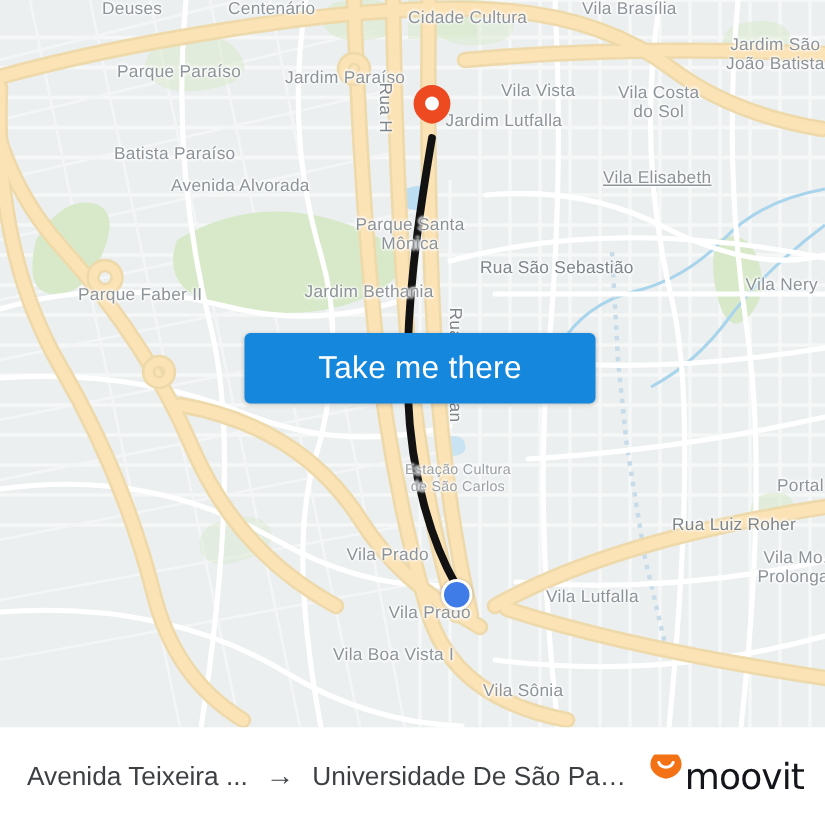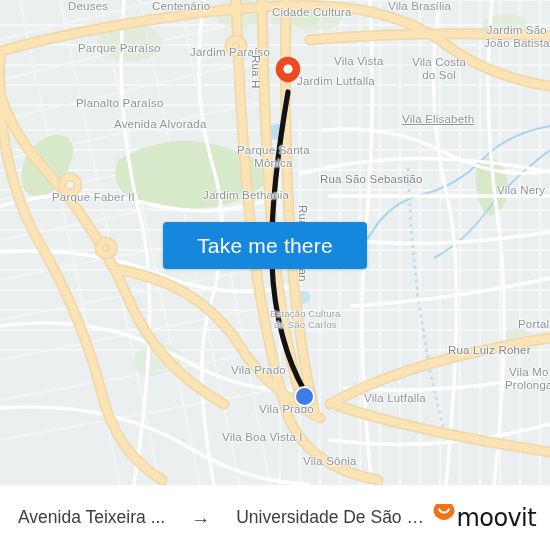--- a/index.html
+++ b/index.html
@@ -96,21 +96,21 @@
     border: 2.5px solid #ffffff;
     box-sizing: border-box;
     box-shadow: 0 0 2px rgba(0,0,0,.25);
   }
 
   
   #cta {
     position: absolute;
     left: 163px;
     top: 222px;
-    width: 204px;
+    width: 234px;
     height: 47px;
     background: #1587dd;
     border: none;
     border-radius: 4px;
     color: #ffffff;
     font-family: "Liberation Sans", sans-serif;
     font-size: 21px;
     letter-spacing: .2px;
     cursor: pointer;
     box-shadow: 0 1px 3px rgba(0,0,0,.22);
@@ -144,21 +144,21 @@
     display: flex;
     align-items: center;
     box-sizing: border-box;
     padding: 0 14px 0 18px;
   }
   #route-summary {
     display: flex;
     align-items: center;
     flex: 1 1 auto;
     min-width: 0;
-    gap: 24px;
+    gap: 10px;
   }
   .endpoint {
     color: #3c4043;
     font-family: "Liberation Sans", sans-serif;
     font-size: 17.5px;
     white-space: nowrap;
     overflow: hidden;
     text-overflow: ellipsis;
   }
   #origin-label { max-width: 158px; flex: 0 0 auto; }
@@ -351,21 +351,21 @@
         <div class="mlabel" style="left: 388px; top: 0px;">Vila Brasília</div>
         <div class="mlabel" style="left: 272px; top: 6px;">Cidade Cultura</div>
         <div class="mlabel" style="left: 78px; top: 42px;">Parque Paraíso</div>
         <div class="mlabel" style="left: 190px; top: 46px;">Jardim Paraíso</div>
         <div class="mlabel twoline" style="left: 412px; top: 20px; margin-top: 36px;">Vila Costa
 do Sol</div>
         <div class="mlabel twoline" style="left: 484px; top: 24px;">Jardim São
 João Batista</div>
         <div class="mlabel" style="left: 334px; top: 55px;">Vila Vista</div>
         <div class="mlabel" style="left: 297px; top: 75px;">Jardim Lutfalla</div>
-        <div class="mlabel" style="left: 76px; top: 97px;">Planalto Paraíso</div>
+        <div class="mlabel" style="left: 76px; top: 97px;">Batista Paraíso</div>
         <div class="mlabel" style="left: 402px; top: 113px; text-decoration: underline;">Vila Elisabeth</div>
         <div class="mlabel" style="left: 114px; top: 118px;">Avenida Alvorada</div>
         <div class="mlabel twoline" style="left: 237px; top: 144px;">Parque Santa
 Mônica</div>
         <div class="mlabel road" style="left: 320px; top: 173px;">Rua São Sebastião</div>
         <div class="mlabel" style="left: 52px; top: 191px;">Parque Faber II</div>
         <div class="mlabel" style="left: 497px; top: 184px;">Vila Nery</div>
         <div class="mlabel" style="left: 203px; top: 189px;">Jardim Bethania</div>
         <div class="mlabel road vert" style="left: 262px; top: 55px;">Rua H</div>
         <div class="mlabel road vert" style="left: 309px; top: 205px;">Rua ...</div>
@@ -373,21 +373,21 @@
         <div class="mlabel small" style="left: 270px; top: 308px;">Estação Cultura
 de São Carlos</div>
         <div class="mlabel" style="left: 518px; top: 318px;">Portal...</div>
         <div class="mlabel road" style="left: 448px; top: 344px;">Rua Luiz Roher</div>
         <div class="mlabel" style="left: 231px; top: 364px;">Vila Prado</div>
         <div class="mlabel twoline" style="left: 505px; top: 366px;">Vila Mo...
 Prolonga...</div>
         <div class="mlabel" style="left: 364px; top: 392px;">Vila Lutfalla</div>
         <div class="mlabel" style="left: 259px; top: 403px;">Vila Prado</div>
         <div class="mlabel" style="left: 222px; top: 431px;">Vila Boa Vista I</div>
-        <div class="mlabel" style="left: 303px; top: 455px;">Vila Sônia</div>
+        <div class="mlabel" style="left: 322px; top: 455px;">Vila Sônia</div>
       </div>
 
     <div id="dest-pin">
       <svg width="26" height="40" viewBox="0 0 26 40">
         <path d="M13 39.5 C13 39.5 13 30 13 26.5 C6 25.6 0.7 20 0.7 13 A12.3 12.3 0 0 1 25.3 13 C25.3 20 20 25.6 13 26.5 Z" fill="#ee4a22"></path>
         <circle cx="13" cy="13" r="4.6" fill="#ffffff"></circle>
       </svg>
     </div>
 
     <div id="origin-dot"></div>

